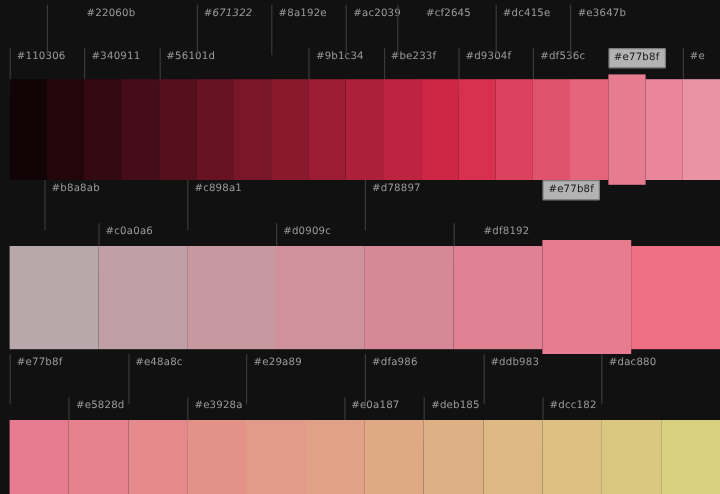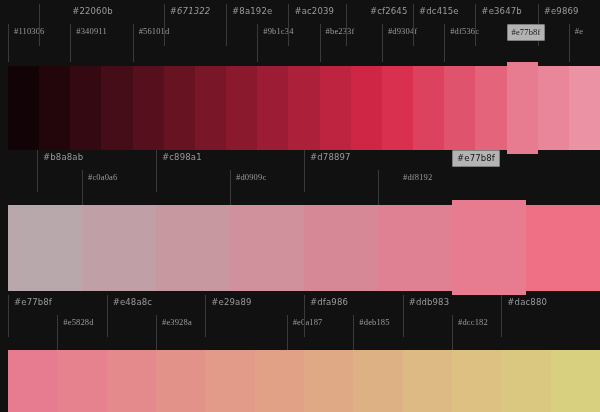--- a/index.html
+++ b/index.html
@@ -42,21 +42,21 @@
     line-height: 11px;
     letter-spacing: 0.15px;
     color: #9a9a9a;
     white-space: nowrap;
     padding: 2px 3px 2px 5px;
     border-left: 1px solid #3a3a3a;
     font-family: "DejaVu Sans", sans-serif;
   }
 
   .swatch-label.row-top  { top: 4px;  height: 42px; }
-  .swatch-label.row-bot  { top: 24px; height: 38px; font-family: Liberation Serif, serif; }
+  .swatch-label.row-bot  { top: 40px; height: 38px; }
 
   .swatch-label.selected {
     background: #b3b3b3;
     color: #161616;
     border: 1px solid #7d7d7d;
     border-radius: 1px;
     padding: 2px 4px;
     height: auto;
     z-index: 30;
     font-weight: normal;
@@ -118,27 +118,26 @@
     <div class="label-layer" id="labels-0">
         <div class="swatch-label row-bot" style="left: 8px;">#110306</div>
         <div class="swatch-label row-top" style="left: 39.1579px; padding-left: 32px;">#22060b</div>
         <div class="swatch-label row-bot" style="left: 70.3158px;">#340911</div>
         <div class="swatch-label row-bot" style="left: 132.632px;">#56101d</div>
         <div class="swatch-label row-top" style="left: 163.789px; font-style: italic;">#671322</div>
         <div class="swatch-label row-top" style="left: 226.105px;">#8a192e</div>
         <div class="swatch-label row-bot" style="left: 257.263px;">#9b1c34</div>
         <div class="swatch-label row-top" style="left: 288.421px;">#ac2039</div>
         <div class="swatch-label row-bot" style="left: 319.579px;">#be233f</div>
-        <div class="swatch-label row-top" style="left: 346px; padding-left: 23px;">#cf2645</div>
+        <div class="swatch-label row-top" style="left: 331px; padding-left: 23px;">#cf2645</div>
         <div class="swatch-label row-bot" style="left: 381.895px; text-align: center;">#d9304f</div>
         <div class="swatch-label row-top" style="left: 413.053px;">#dc415e</div>
         <div class="swatch-label row-bot" style="left: 444.211px;">#df536c</div>
         <div class="swatch-label row-top" style="left: 475.368px;">#e3647b</div>
         <div class="swatch-label row-bot selected" style="left: 506.526px;">#e77b8f</div>
-        <div class="swatch-label row-top" style="left: 537.684px;">#e9869</div>
         <div class="swatch-label row-bot" style="left: 568.842px;">#e</div>
       </div>
     <div class="band">
       <div class="band-inner" id="band-0">
           <div class="swatch" title="#110306" style="background: rgb(17, 3, 6);"></div>
           <div class="swatch" title="#22060b" style="background: rgb(34, 6, 11);"></div>
           <div class="swatch" title="#340911" style="background: rgb(52, 9, 17);"></div>
           <div class="swatch" title="#450d17" style="background: rgb(69, 13, 23);"></div>
           <div class="swatch" title="#56101d" style="background: rgb(86, 16, 29);"></div>
           <div class="swatch" title="#671322" style="background: rgb(103, 19, 34);"></div>

